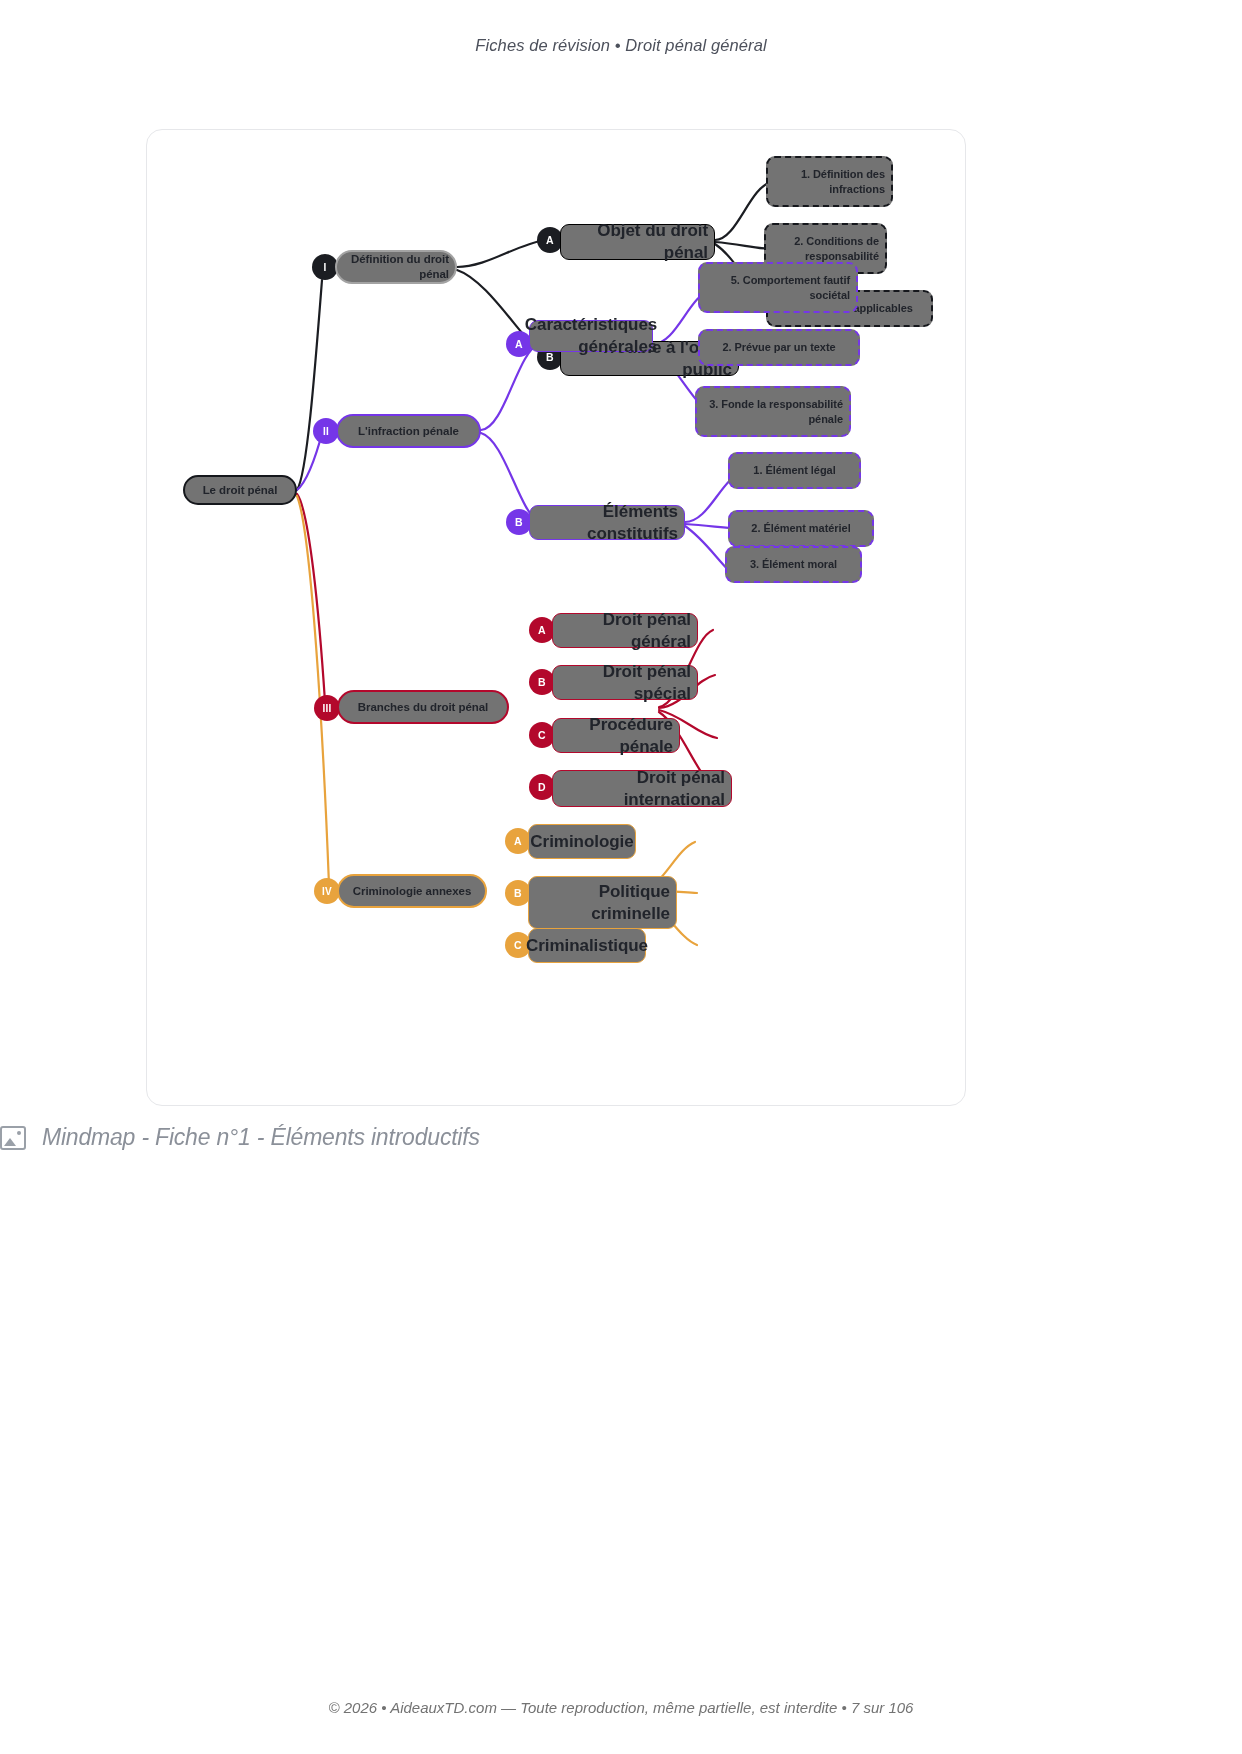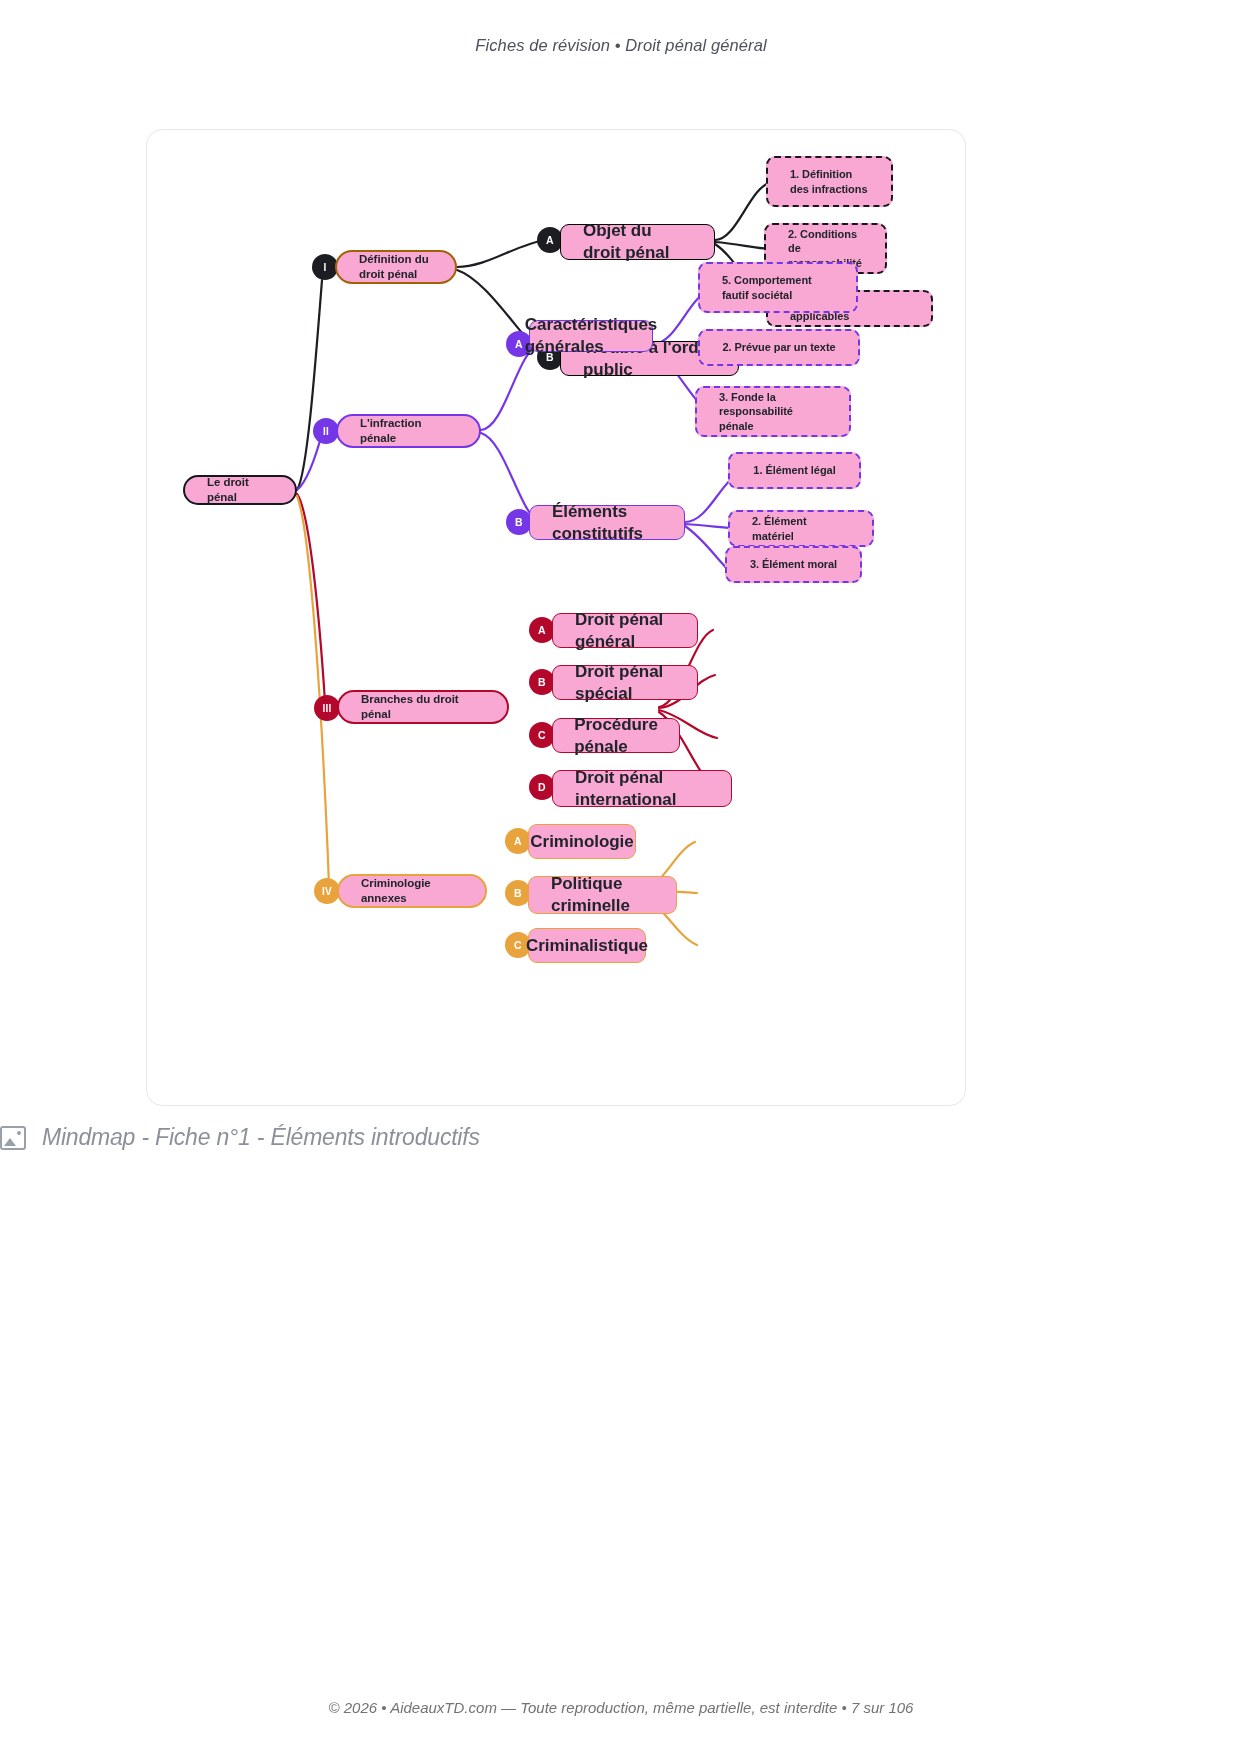--- a/index.html
+++ b/index.html
@@ -57,36 +57,36 @@
     overflow: visible;
   }
 
   
   .node {
     position: absolute;
     box-sizing: border-box;
     display: flex;
     align-items: center;
     justify-content: center;
-    text-align: left;
-    background: #f9a8d4;
+    text-align: right;
+    background: #737373;
     font-weight: bold;
     line-height: 1.28;
     letter-spacing: -0.05px;
     color: #21242b;
-    padding: 4px 22px;
+    padding: 4px 6px;
   }
 
   .node.root {
     border: 2px solid #15171c;
     border-radius: 24px;
     font-size: 11.5px;
   }
   .node.lvl1 {
-    border: 2px solid #a16207;
+    border: 2px solid #a3a3a3;
     border-radius: 24px;
     font-size: 11.5px;
   }
   .node.lvl2 {
     border: 1px solid #000000;
     border-radius: 9px;
     font-size: 17px;
   }
   .node.lvl3 {
     border: 2px dashed #15171c;
@@ -267,21 +267,21 @@
     <div class="badge sub b-red" style="left:382px; top:644px;">D</div>
     <div class="node lvl2 c-red" style="left:405px; top:640px; width:180px; height:37px;">Droit pénal international</div>
 
     <div class="badge sec b-orange" style="left:167px; top:748px;">IV</div>
     <div class="node lvl1 c-orange" style="left:190px; top:744px; width:150px; height:34px;">Criminologie annexes</div>
 
     <div class="badge sub b-orange" style="left:358px; top:698px;">A</div>
     <div class="node lvl2 c-orange" style="left:381px; top:694px; width:108px; height:35px;">Criminologie</div>
 
     <div class="badge sub b-orange" style="left:358px; top:750px;">B</div>
-    <div class="node lvl2 c-orange" style="left:381px; top:746px; width:149px; height:38px;">Politique criminelle</div>
+    <div class="node lvl2 c-orange" style="left:381px; top:746px; width:149px; height:53px;">Politique criminelle</div>
 
     <div class="badge sub b-orange" style="left:358px; top:802px;">C</div>
     <div class="node lvl2 c-orange" style="left:381px; top:798px; width:118px; height:35px;">Criminalistique</div>
 
   </div>
 </div>
 
 <div class="figure-caption">
   <span class="caption-icon"></span>
   <span>Mindmap - Fiche n°1 - Éléments introductifs</span>

